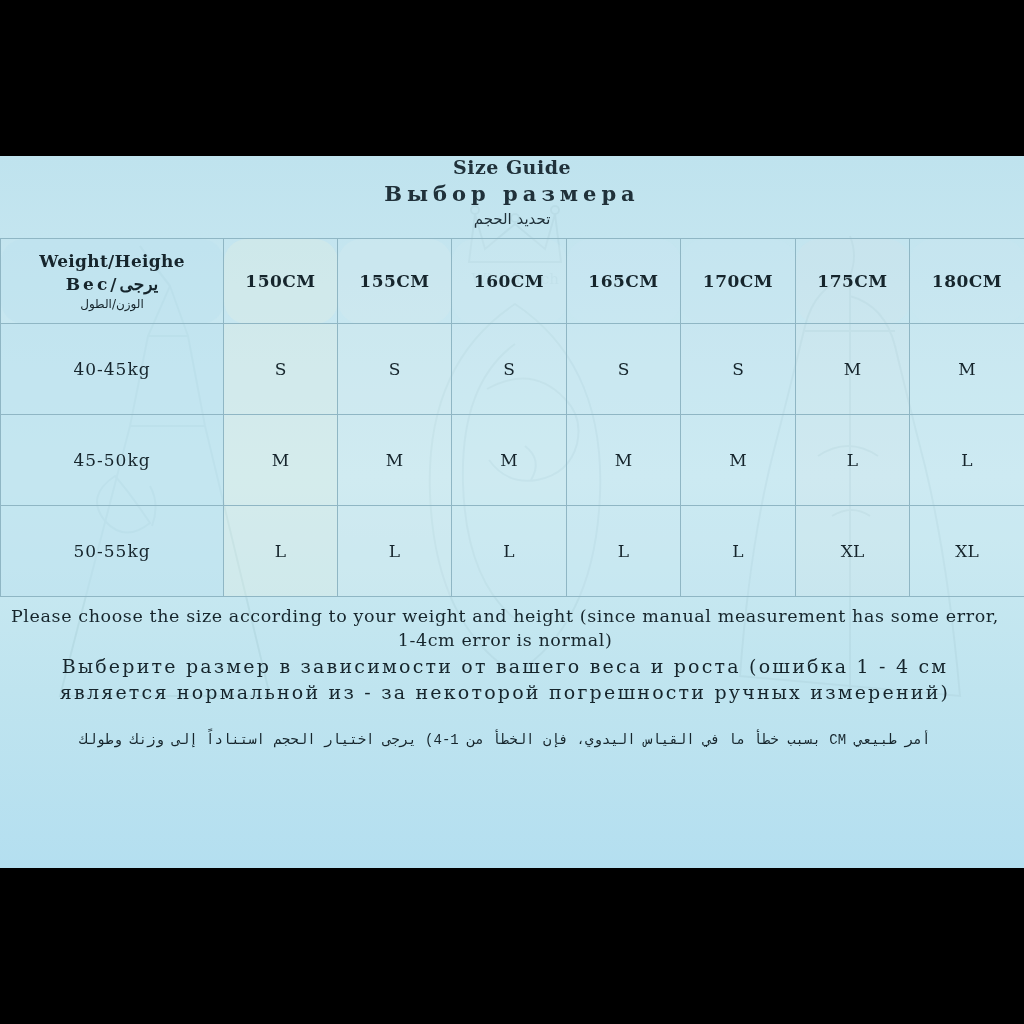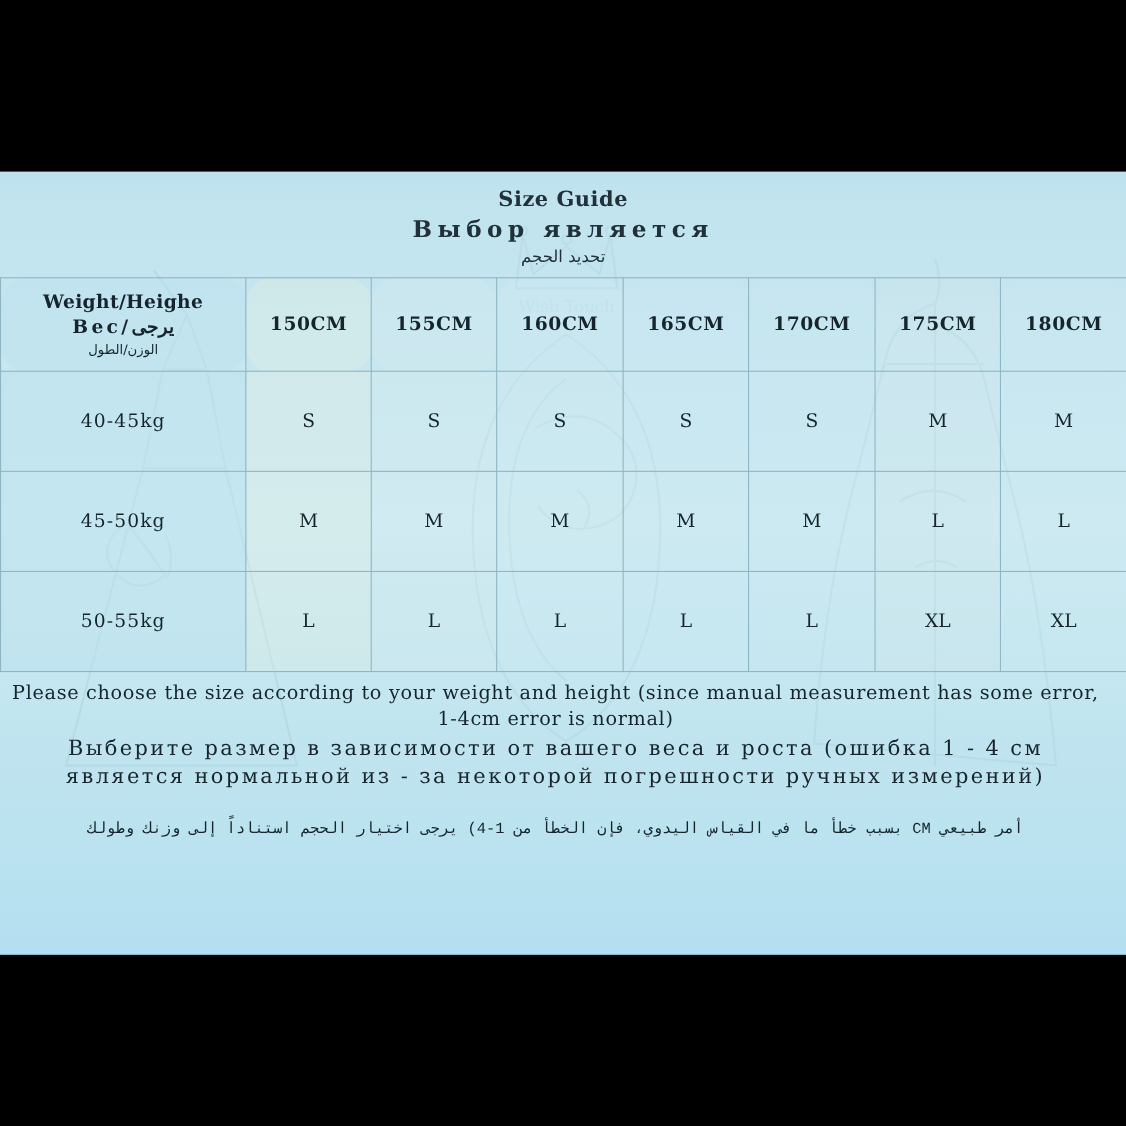--- a/index.html
+++ b/index.html
@@ -33,21 +33,20 @@
   .wm svg { display:block; }
 
   .content {
     position: relative;
     z-index: 3;
     padding: 0;
   }
 
   .titles {
     text-align: center;
-    padding-top: 14px;
   }
   .t-en {
     font-family: "DejaVu Serif", serif;
     font-weight: bold;
     font-size: 19px;
     color: #20313a;
     letter-spacing: .5px;
   }
   .t-ru {
     font-family: "DejaVu Serif", serif;
@@ -192,21 +191,21 @@
         <path d="M150 60 L150 480"></path>
         <path d="M118 240 q30 -20 60 0"></path>
         <path d="M132 300 q20 -12 38 0"></path>
       </g>
     </svg>
   </div>
 
   <div class="content">
     <div class="titles">
       <div class="t-en">Size Guide</div>
-      <div class="t-ru">Выбор является</div>
+      <div class="t-ru">Выбор размера</div>
       <div class="t-ar">تحديد الحجم</div>
     </div>
 
     <table class="size">
       <colgroup>
         <col class="c0" style="width:223px">
         <col class="c1" style="width:114px">
         <col class="c2" style="width:114px">
         <col class="c3" style="width:115px">
         <col class="c4" style="width:114px">

